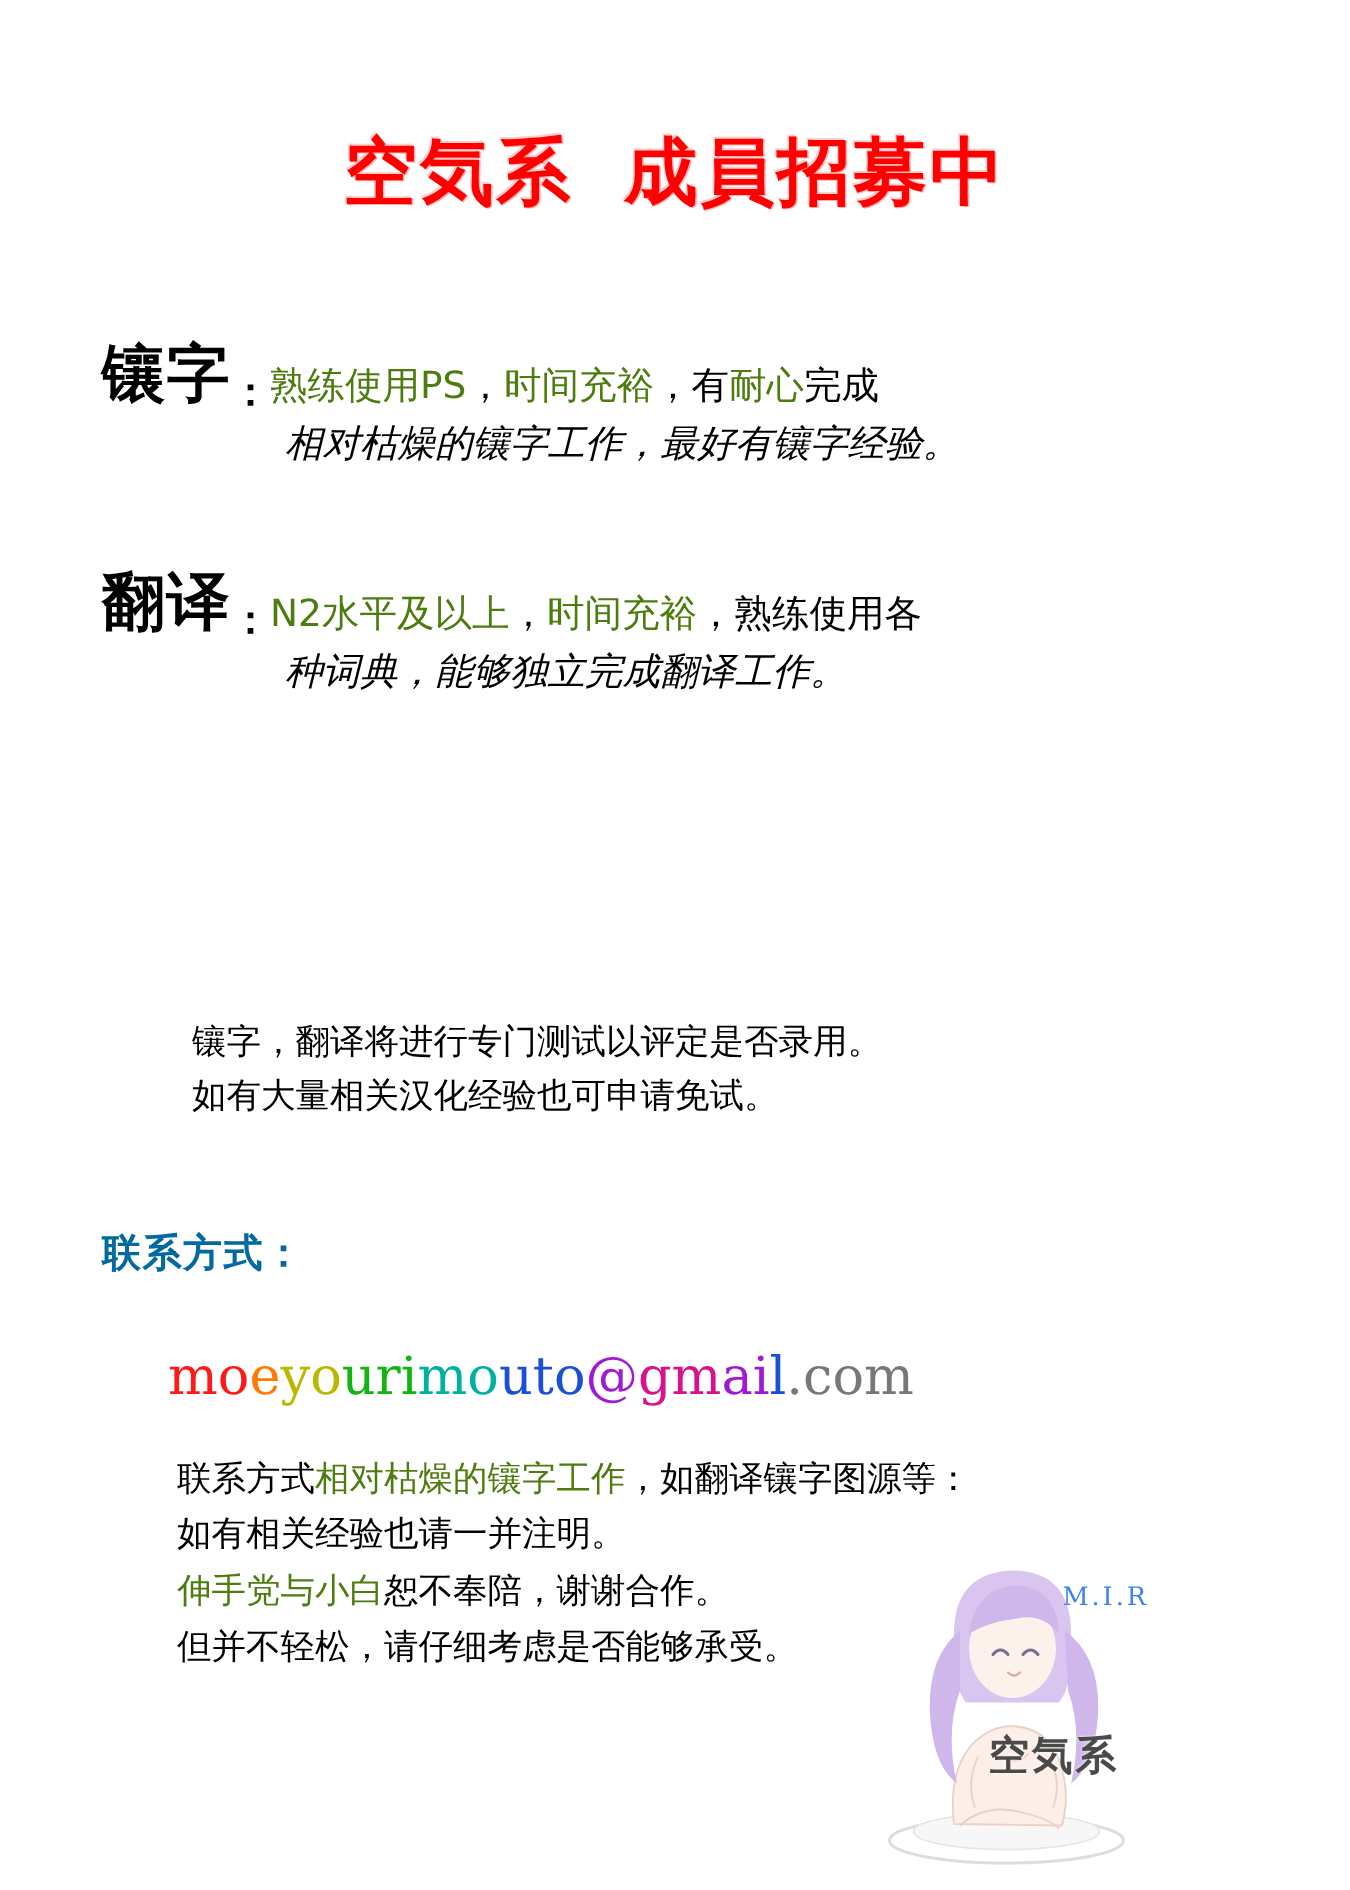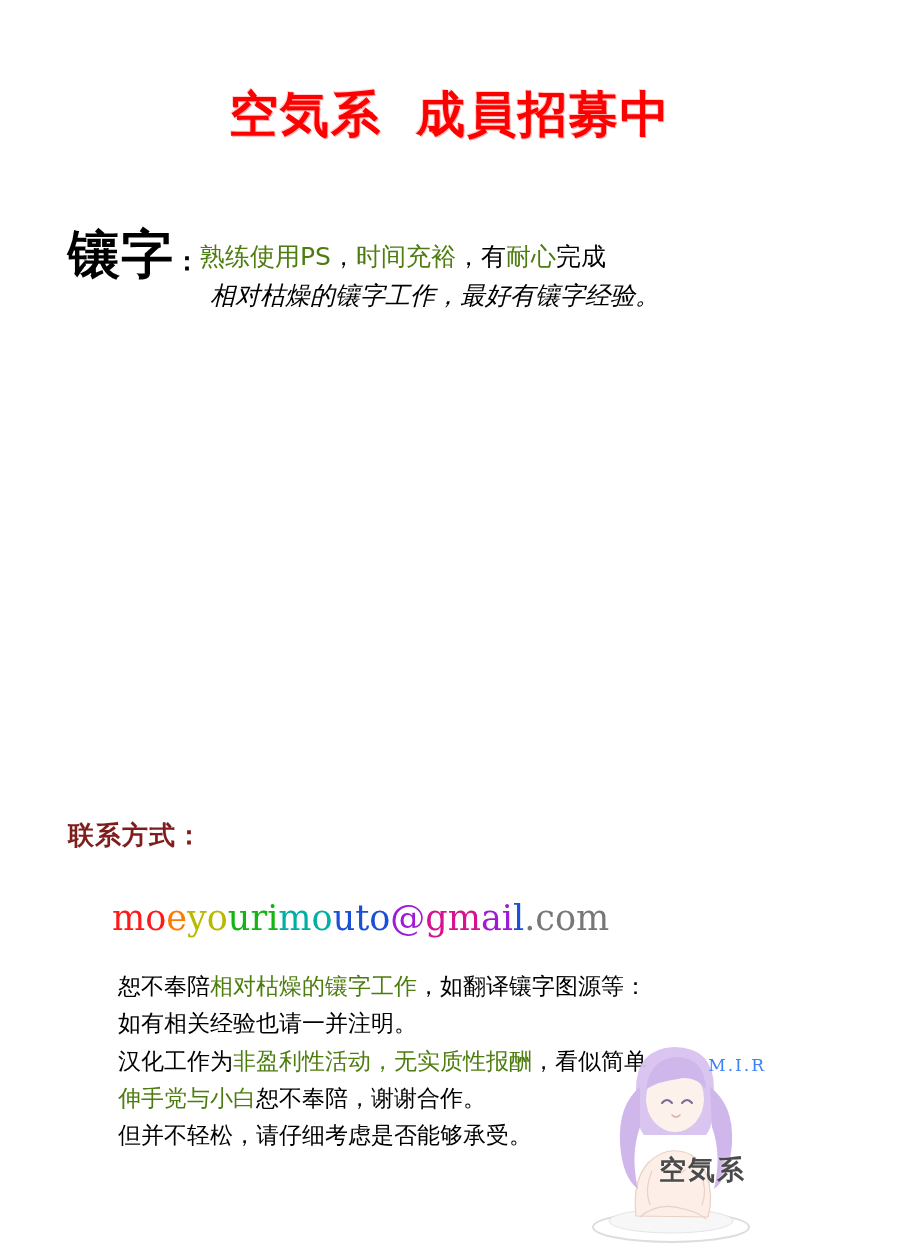--- a/index.html
+++ b/index.html
@@ -45,21 +45,21 @@
   .role {
     position: absolute;
     left: 68px;
     width: 790px;
   }
   .role-1 { top: 228px; }
   .role-2 { top: 380px; }
   .role-3 { top: 552px; }
 
   .role-head {
-    font-size: 52px;
+    font-size: 42px;
     font-weight: bold;
     color: #000000;
     line-height: 1.0;
     display: inline-block;
     vertical-align: top;
     letter-spacing: 1px;
   }
   .role-colon {
     font-size: 26px;
     font-weight: bold;
@@ -94,21 +94,21 @@
     color: #000;
   }
 
   
   .contact-label {
     position: absolute;
     left: 68px;
     top: 818px;
     font-size: 26px;
     font-weight: bold;
-    color: #7f1d1d;
+    color: #0369a1;
     letter-spacing: 1px;
   }
   .email {
     position: absolute;
     left: 112px;
     top: 898px;
     font-size: 35px;
     font-family: "DejaVu Serif", "Liberation Serif", serif;
     letter-spacing: 0px;
     white-space: nowrap;
@@ -171,33 +171,39 @@
 <div class="page">
 
   <div class="title">
     <span>空気系</span><span class="gap"></span><span>成員招募中</span>
   </div>
 
   <div class="role role-1">
     <span class="role-head">镶字</span><span class="role-colon">：</span><span class="role-body"><span class="red">熟练使用PS</span><span>，</span><span class="red">时间充裕</span><span>，有</span><span class="red">耐心</span><span>完成</span><span class="line2">相对枯燥的镶字工作，最好有镶字经验。</span></span>
   </div>
 
-
-
+  <div class="role role-2">
+    <span class="role-head">翻译</span><span class="role-colon">：</span><span class="role-body"><span class="red">N2水平及以上</span><span>，</span><span class="red">时间充裕</span><span>，熟练使用各</span><span class="line2">种词典，能够独立完成翻译工作。</span></span>
+  </div>
+
+
+  <div class="note">
+    <div>镶字，翻译将进行专门测试以评定是否录用。</div>
+    <div>如有大量相关汉化经验也可申请免试。</div>
+  </div>
 
   <div class="contact-label">联系方式：</div>
 
   <div class="email">
     <span class="e-red">m</span><span class="e-red">o</span><span class="e-orange">e</span><span class="e-olive">y</span><span class="e-olive">o</span><span class="e-green">u</span><span class="e-green">r</span><span class="e-green">i</span><span class="e-teal">m</span><span class="e-teal">o</span><span class="e-blue">u</span><span class="e-blue">t</span><span class="e-blue">o</span><span class="e-purple">@</span><span class="e-magenta">g</span><span class="e-magenta">m</span><span class="e-purple">a</span><span class="e-purple">i</span><span class="e-blue">l</span><span class="e-gray">.</span><span class="e-gray">c</span><span class="e-gray">o</span><span class="e-gray">m</span>
   </div>
 
   <div class="footer">
-    <div><span>恕不奉陪</span><span class="red">相对枯燥的镶字工作</span><span>，如翻译镶字图源等：</span></div>
+    <div><span>联系方式</span><span class="red">相对枯燥的镶字工作</span><span>，如翻译镶字图源等：</span></div>
     <div>如有相关经验也请一并注明。</div>
-    <div><span>汉化工作为</span><span class="red">非盈利性活动，无实质性报酬</span><span>，看似简单</span></div>
     <div><span class="red">伸手党与小白</span><span>恕不奉陪，谢谢合作。</span></div>
     <div>但并不轻松，请仔细考虑是否能够承受。</div>
   </div>
 
   <svg class="mascot" viewBox="0 0 210 215">
     <ellipse cx="105" cy="196" rx="78" ry="15" fill="none" stroke="#dcdcdc" stroke-width="2"></ellipse>
     <ellipse cx="105" cy="190" rx="62" ry="12" fill="#f7f7f7" stroke="#e3e3e3" stroke-width="1"></ellipse>
 
     <path d="M70 185 Q66 150 82 132 Q96 118 112 120 Q132 122 140 142 Q148 164 142 186 Z" fill="#fdeee6" stroke="#e7cfc2" stroke-width="1.2"></path>
 

